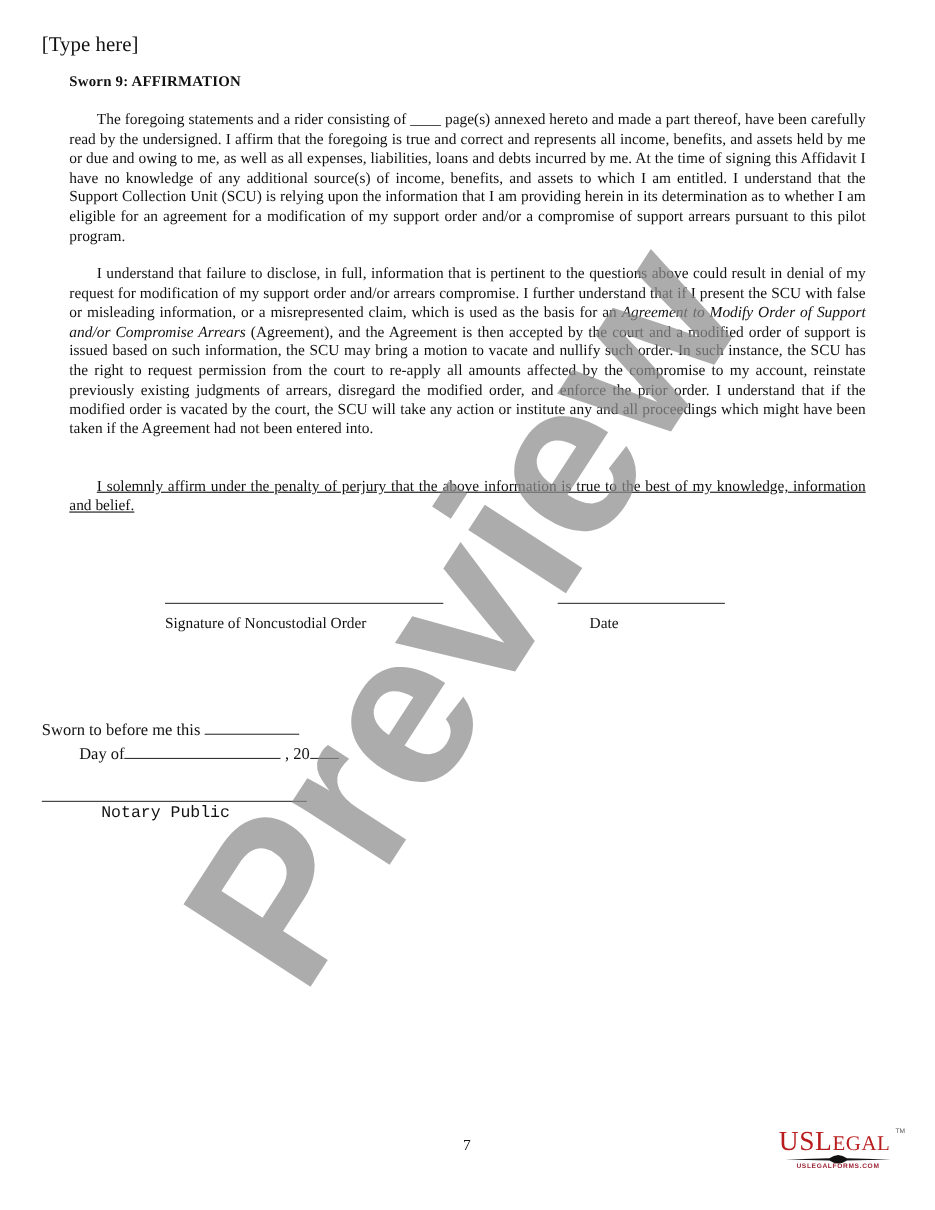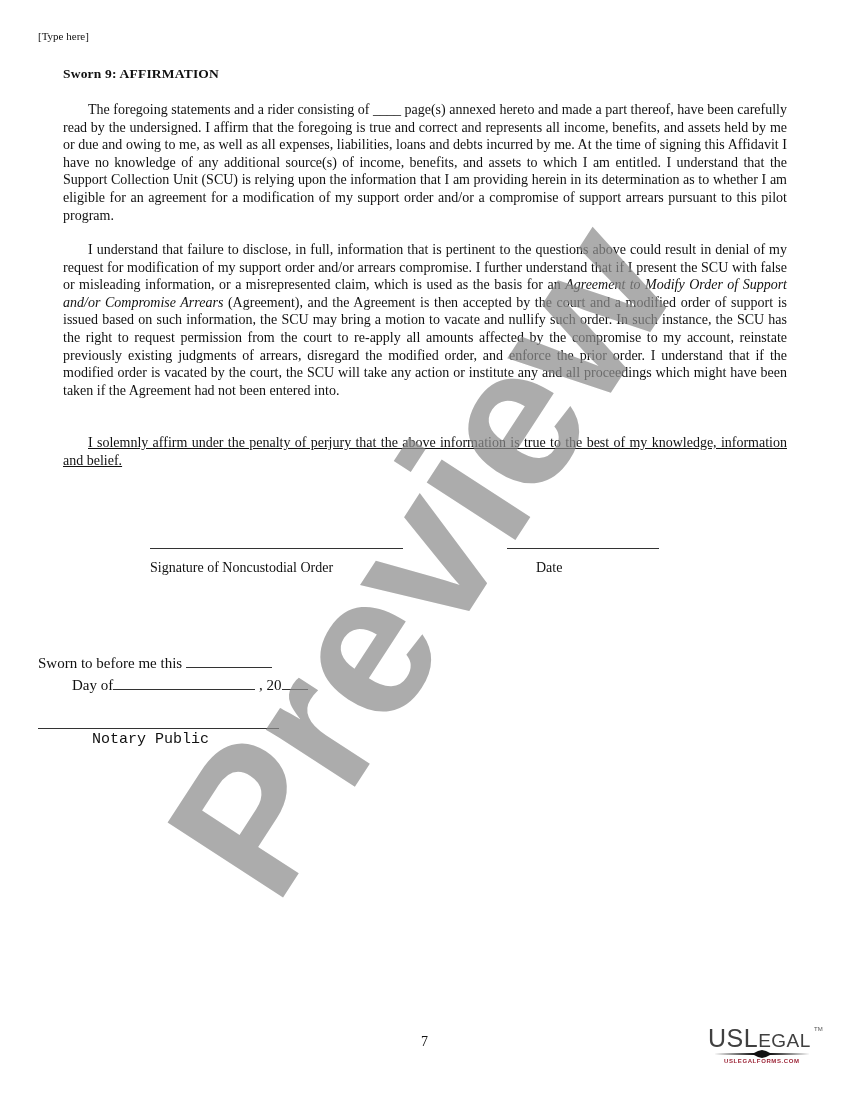--- a/index.html
+++ b/index.html
@@ -1,20 +1,20 @@
 <!DOCTYPE html>
 <html><head>
 <meta charset="utf-8">
 <style>
   html, body { margin: 0; padding: 0; }
   body {
     width: 850px; height: 1100px; background: #ffffff; position: relative; overflow: hidden;
     font-family: "Liberation Serif", "DejaVu Serif", serif; color: #111;
   }
-  .header-note { position: absolute; left: 38px; top: 30px; font-size: 11px; font-family: Liberation Serif, serif; }
+  .header-note { position: absolute; left: 38px; top: 30px; font-size: 19px; font-family: Liberation Serif, serif; }
   .step-title { position: absolute; left: 63px; top: 66px; font-size: 13.5px; font-weight: bold; letter-spacing: 0.2px; }
   .para {
     position: absolute; left: 63px; width: 724px; font-size: 14px; line-height: 17.6px;
     text-align: justify; text-indent: 25px; margin: 0;
   }
   .p1 { top: 101px; }
   .p2 { top: 241px; }
   .p3 { top: 434px; text-decoration: underline; }
   .sig-line { position: absolute; top: 548px; height: 0; border-bottom: 1px solid #333; }
   .sig-line.parent { left: 150px; width: 253px; }
@@ -24,22 +24,22 @@
   .sig-label.date { left: 536px; }
   .notary { position: absolute; left: 38px; font-size: 15px; text-align: center; }
   .n1 { top: 653px; }
   .n2 { top: 675px; margin-left: 34px; }
   .notary .blank { display: inline-block; border-bottom: 1px solid #333; height: 14px; vertical-align: baseline; }
   .notary-line { position: absolute; left: 38px; top: 728px; width: 241px; border-bottom: 1px solid #333; }
   .notary-label { position: absolute; left: 92px; top: 731px; font-size: 15px; font-family: Liberation Mono, monospace; }
   .page-number { position: absolute; left: 421px; top: 1034px; font-size: 14px; }
   .logo { position: absolute; left: 700px; top: 1024px; width: 125px; height: 45px; }
   .logo-text {
-    position: absolute; left: 8px; top: 0; font-size: 25px; color: #404040;
-    font-family: Liberation Sans, sans-serif; letter-spacing: 0.5px;
+    position: absolute; left: 8px; top: 0; font-size: 25px; color: #b91c1c;
+    font-family: Liberation Serif, serif; letter-spacing: 0.5px;
   }
   .logo-text .small { font-size: 19px; }
   .logo-tm { position: absolute; left: 114px; top: 2px; font-size: 6px; color: #555; font-family: "Liberation Sans", sans-serif; }
   .logo-url {
     position: absolute; left: 24px; top: 34px; font-size: 6px; color: #9b2335; letter-spacing: 0.6px;
     font-family: "Liberation Sans", sans-serif; font-weight: bold;
   }
   .logo-eagle { position: absolute; left: 12px; top: 26px; width: 100px; height: 8px; }
   .watermark {
     position: absolute; left: 100px; top: 280px; width: 640px; height: 560px; pointer-events: none;

